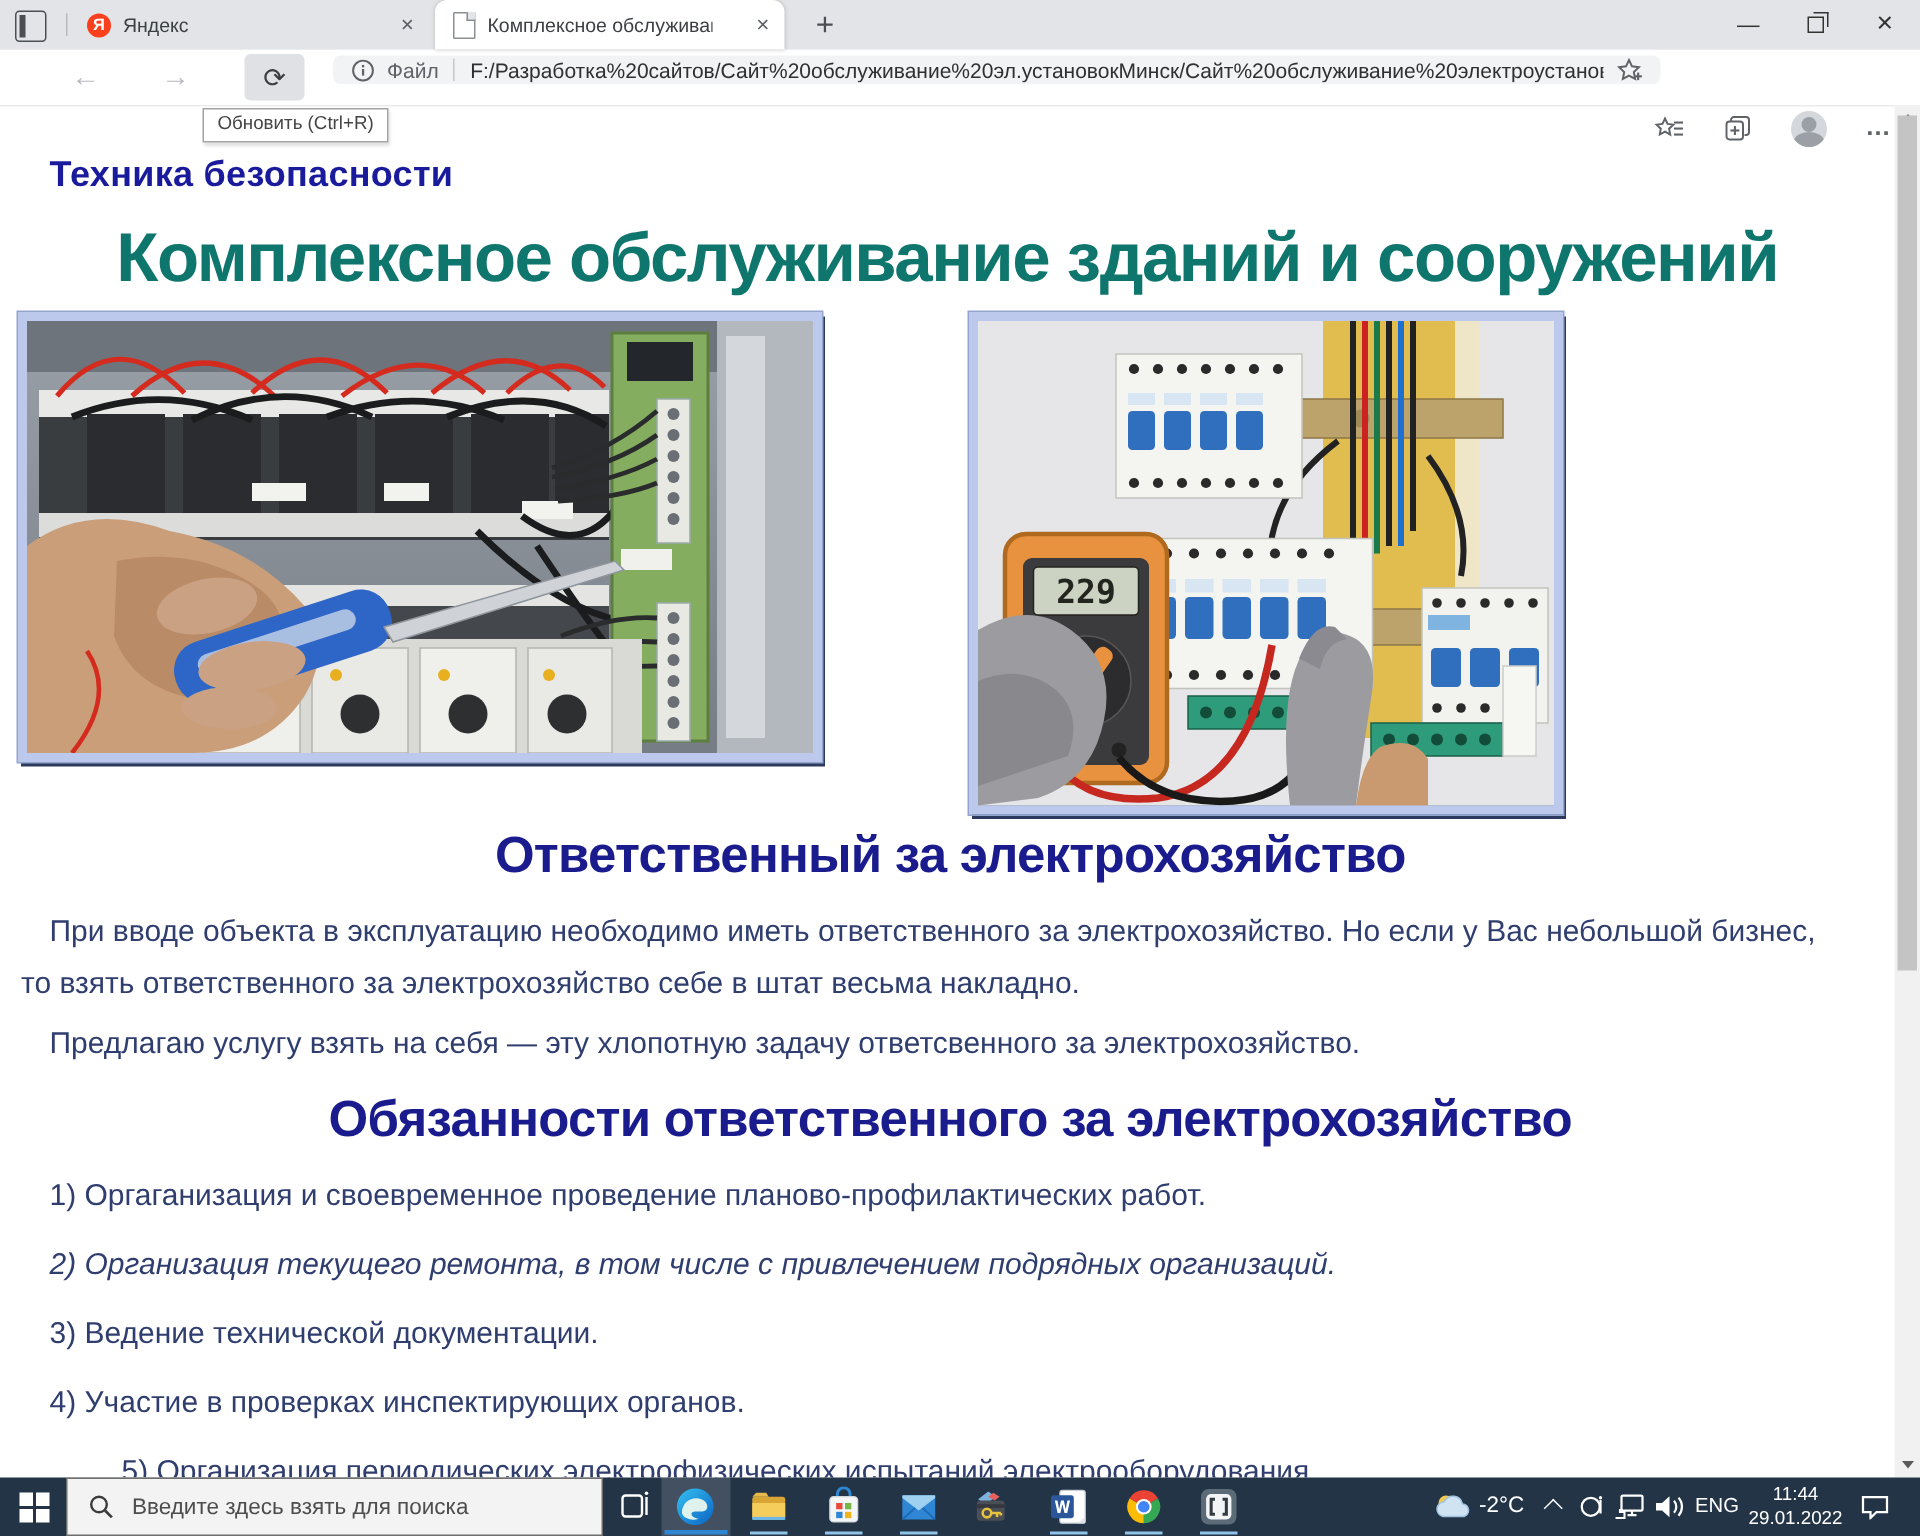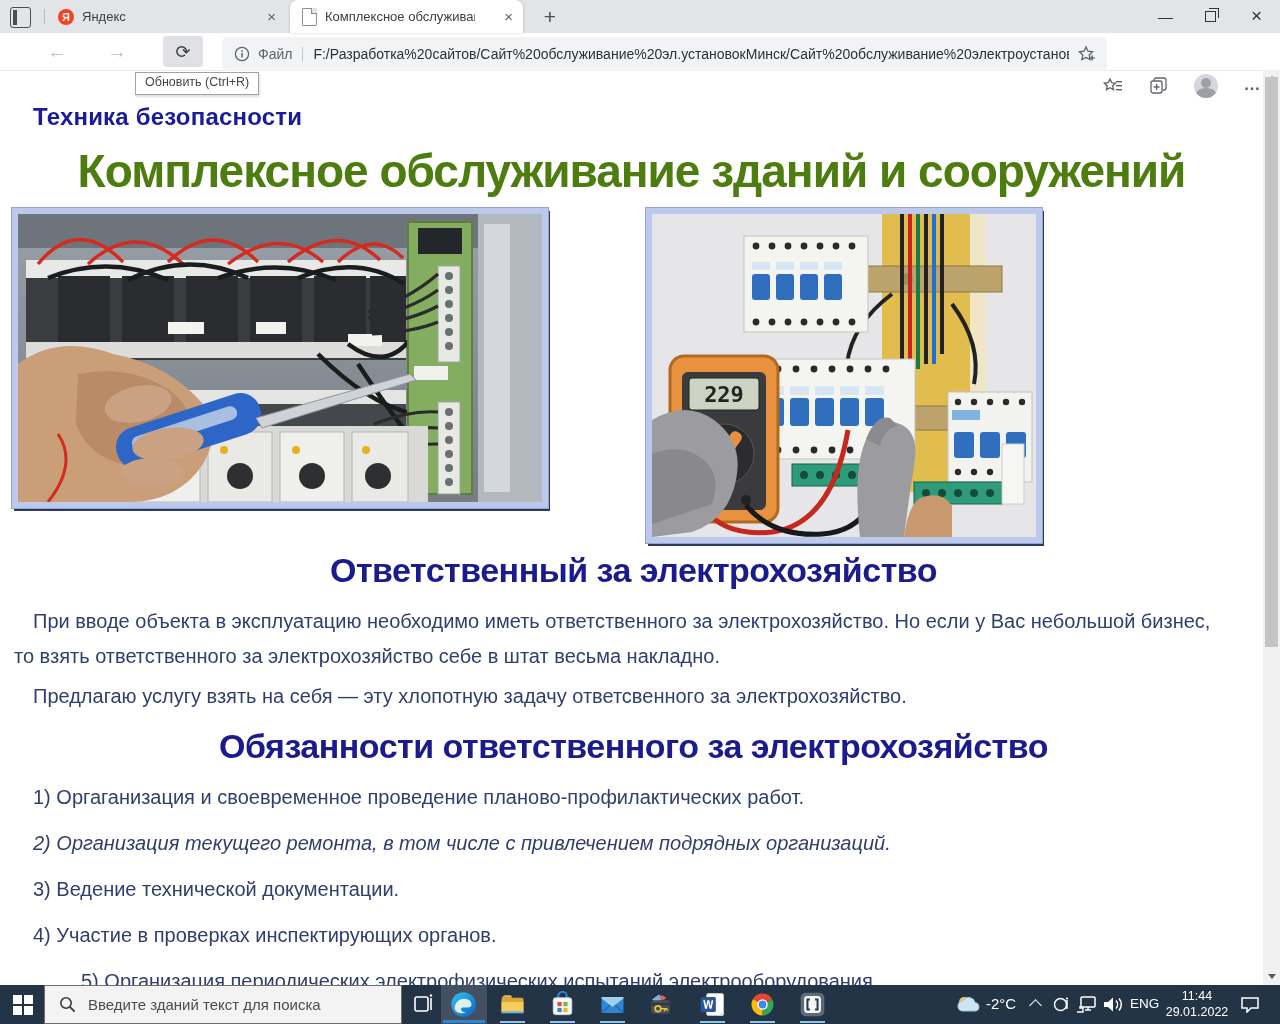--- a/index.html
+++ b/index.html
@@ -25,35 +25,35 @@
               display:flex;align-items:center;justify-content:center;}
   .win-btn{position:absolute;top:0;width:45px;height:32px;display:flex;align-items:center;justify-content:center;color:#333;}
   .restore-ico{width:9px;height:9px;border:1.3px solid #333;position:relative;}
   .restore-ico::before{content:"";position:absolute;top:-4px;left:2.5px;width:9px;height:9px;border:1.3px solid #333;border-bottom:none;border-left:none;}
 
   .toolbar{position:absolute;top:33px;left:0;width:1280px;height:37px;background:#fff;border-bottom:1px solid #ebebeb;z-index:2;}
   .nav-ico{position:absolute;top:0;height:37px;display:flex;align-items:center;justify-content:center;width:34px;font-size:19px;}
   .disabled{color:#b6b9be;}
   .refresh-box{position:absolute;left:163px;top:3px;width:40px;height:31px;background:#dfe1e4;border-radius:4px;
                display:flex;align-items:center;justify-content:center;font-size:18px;color:#3c4043;}
-  .addr-pill{position:absolute;left:222px;top:4px;width:885px;height:34px;background:#f1f3f4;border-radius:5px;
+  .addr-pill{position:absolute;left:222px;top:4px;width:885px;height:19px;background:#f1f3f4;border-radius:5px;
              display:flex;align-items:center;font-size:14px;color:#2e3033;}
   .addr-file{color:#5f6368;margin-left:8px;}
   .addr-div{width:1px;height:15px;background:#c4c7cb;margin:0 10px;}
   .addr-url{white-space:nowrap;overflow:hidden;flex:1;}
   .tool-ico{position:absolute;top:37px;}
 
   .tooltip{position:absolute;left:135px;top:72px;height:17px;background:#fff;border:1px solid #a3a3a3;
            padding:2px 9px;font-size:12.5px;color:#454545;z-index:9;box-shadow:1px 2px 2px rgba(0,0,0,.12);white-space:nowrap;}
 
   
   .content{position:absolute;top:70px;left:0;width:1280px;height:915px;background:#fff;overflow:hidden;}
   .navlink{position:absolute;left:33px;top:33px;font-size:24px;font-weight:bold;color:#1a1b9c;letter-spacing:.2px;}
   .h1{position:absolute;left:0;top:74px;width:1263px;text-align:center;font-size:46px;font-weight:bold;
-      color:#4d7c0f;letter-spacing:-1px;white-space:nowrap;}
+      color:#0f766e;letter-spacing:-1px;white-space:nowrap;}
   .h2{position:absolute;width:1267px;text-align:center;font-size:34px;font-weight:bold;color:#1a1b8c;white-space:nowrap;letter-spacing:-.5px;}
   .para{position:absolute;left:14px;width:1212px;font-size:20px;line-height:35px;color:#2f3e6e;text-indent:19px;}
   .li{position:absolute;left:33px;font-size:20px;color:#2f3e6e;white-space:nowrap;}
   .photo-frame{position:absolute;border:6px solid #bcc9ec;outline:1px solid #93a5cf;
                box-shadow:2px 3px 0 #2c3a5e, inset 0 0 0 1px #8fa3cc;background:#888;}
 
   
   .scrollbar{position:absolute;top:70px;right:0;width:17px;height:915px;background:#f1f1f1;z-index:4;}
   .sb-arrow{position:absolute;left:0;width:17px;height:17px;display:flex;align-items:center;justify-content:center;}
   .sb-tri-up{width:0;height:0;border-left:4px solid transparent;border-right:4px solid transparent;border-bottom:5px solid #5a5a5a;}
@@ -447,21 +447,21 @@
         <i style="left:0;top:11px;"></i>
         <i style="left:11px;top:11px;"></i>
     </div>
   </div>
 
   <div class="tb-search">
     <svg width="17" height="17" viewBox="0 0 17 17" style="margin-left:14px;">
       <circle cx="7" cy="7" r="5.2" fill="none" stroke="#3b3b3b" stroke-width="1.6"></circle>
       <line x1="11" y1="11" x2="15.6" y2="15.6" stroke="#3b3b3b" stroke-width="1.8"></line>
     </svg>
-    <span class="tb-search-text">Введите зданий текст для поиска</span>
+    <span class="tb-search-text">Введите здесь взять для поиска</span>
   </div>
 
   <div class="abs" style="left:404px;top:0;width:40px;height:39px;">
     <svg width="22" height="22" viewBox="0 0 22 22" style="margin:8px 0 0 9px;">
       <rect x="2" y="4" width="13" height="14" rx="2" fill="none" stroke="#fff" stroke-width="1.6"></rect>
       <line x1="18" y1="5" x2="18" y2="17" stroke="#fff" stroke-width="1.6"></line>
         <circle cx="18" cy="2.5" r="1.2" fill="#fff"></circle>
     </svg>
   </div>
 

